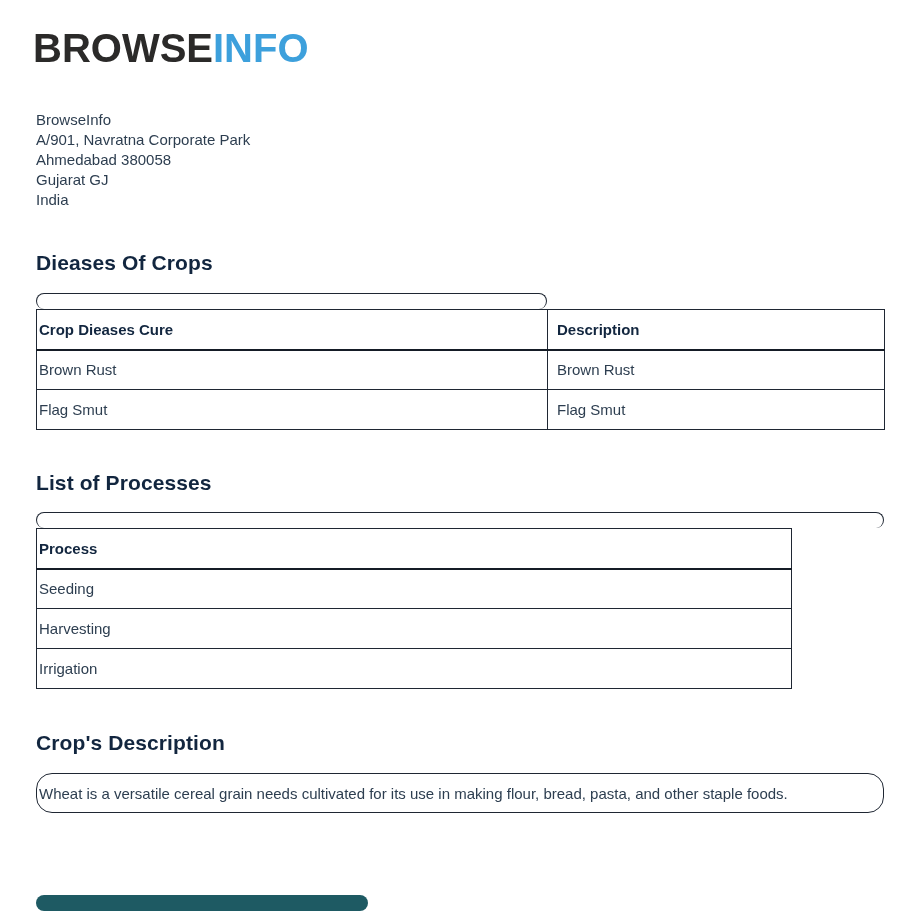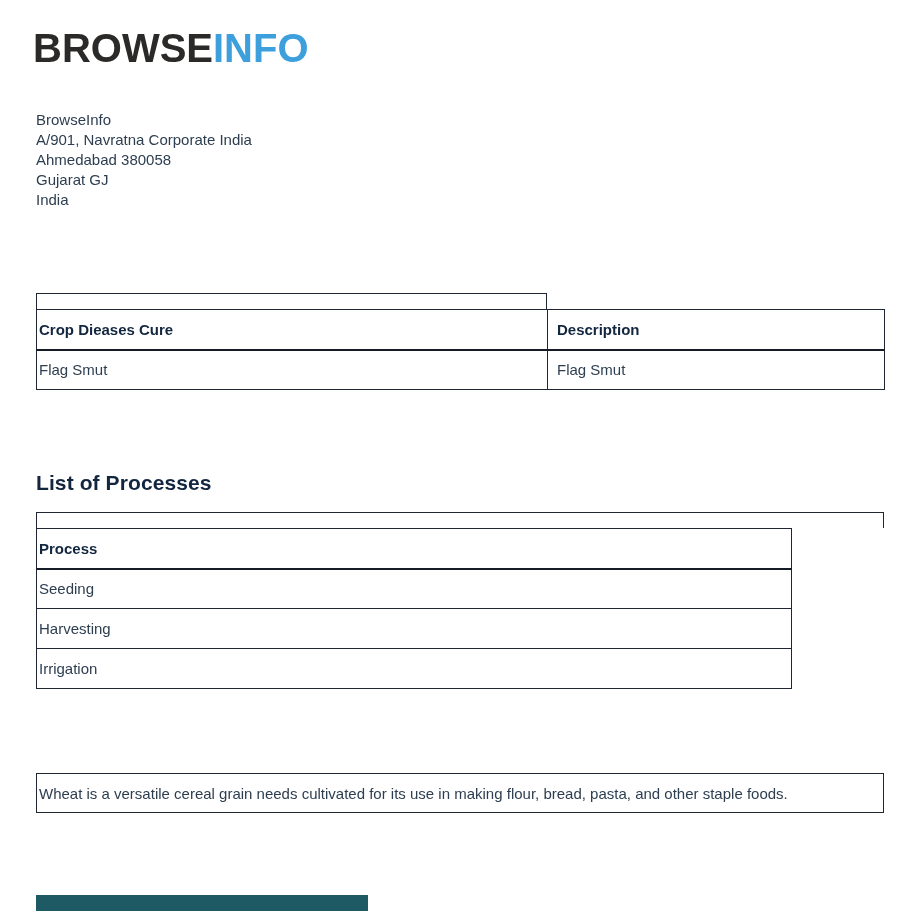--- a/index.html
+++ b/index.html
@@ -1,15 +1,15 @@
 <!DOCTYPE html>
 <html><head>
 <meta charset="utf-8">
 <style>
-  * { margin:0; padding:0; box-sizing:border-box; }
+  * { margin:0; padding:0; box-sizing:border-box;border-radius:16px; }
   body { background:#ffffff; font-family:"Liberation Sans", sans-serif; }
   .page { position:relative; width:922px; height:912px; background:#ffffff; overflow:hidden; }
 
   
   .logo-block { position:absolute; left:33px; top:28px; width:276px; }
   .logo-text { font-size:40px; font-weight:700; line-height:1; letter-spacing:0px; color:#2b2a29; white-space:nowrap; }
   .logo-text .brand-secondary { color:#3da0dc; }
   .tagline { text-align:right; font-size:19px; color:#1c1c1c; margin-top:7px; letter-spacing:0.2px; }
 
   
@@ -50,37 +50,42 @@
 <div class="page">
 
   <div class="logo-block">
     <div class="logo-text">
       <span>BROWSE</span><span class="brand-secondary">INFO</span>
     </div>
   </div>
 
   <div class="address">
     <div>BrowseInfo</div>
-    <div>A/901, Navratna Corporate India</div>
+    <div>A/901, Navratna Corporate Park</div>
     <div>Ahmedabad 380058</div>
     <div>Gujarat GJ</div>
     <div>India</div>
   </div>
 
+  <div class="section-title" id="title-diseases">Dieases Of Crops</div>
 
   <div class="tbl-wrap" id="diseases-table-wrap">
     <div class="pre-cell half"></div>
     <table>
       <thead>
         <tr>
           <th class="col-main">Crop Dieases Cure</th>
           <th class="col-desc">Description</th>
         </tr>
       </thead>
       <tbody>
+        <tr>
+          <td class="col-main">Brown Rust</td>
+          <td class="col-desc">Brown Rust</td>
+        </tr>
         <tr>
           <td class="col-main">Flag Smut</td>
           <td class="col-desc">Flag Smut</td>
         </tr>
       </tbody>
     </table>
   </div>
 
   <div class="section-title" id="title-processes">List of Processes</div>
 
@@ -99,20 +104,21 @@
         <tr>
           <td>Harvesting</td>
         </tr>
         <tr>
           <td>Irrigation</td>
         </tr>
       </tbody>
     </table>
   </div>
 
+  <div class="section-title" id="title-description">Crop's Description</div>
 
   <div class="desc-box">
     <span>Wheat is a versatile cereal grain needs cultivated for its use in making flour, bread, pasta, and other staple foods.</span>
   </div>
 
   <div class="footer-bar"></div>
 
 </div>
 
 </body></html>

